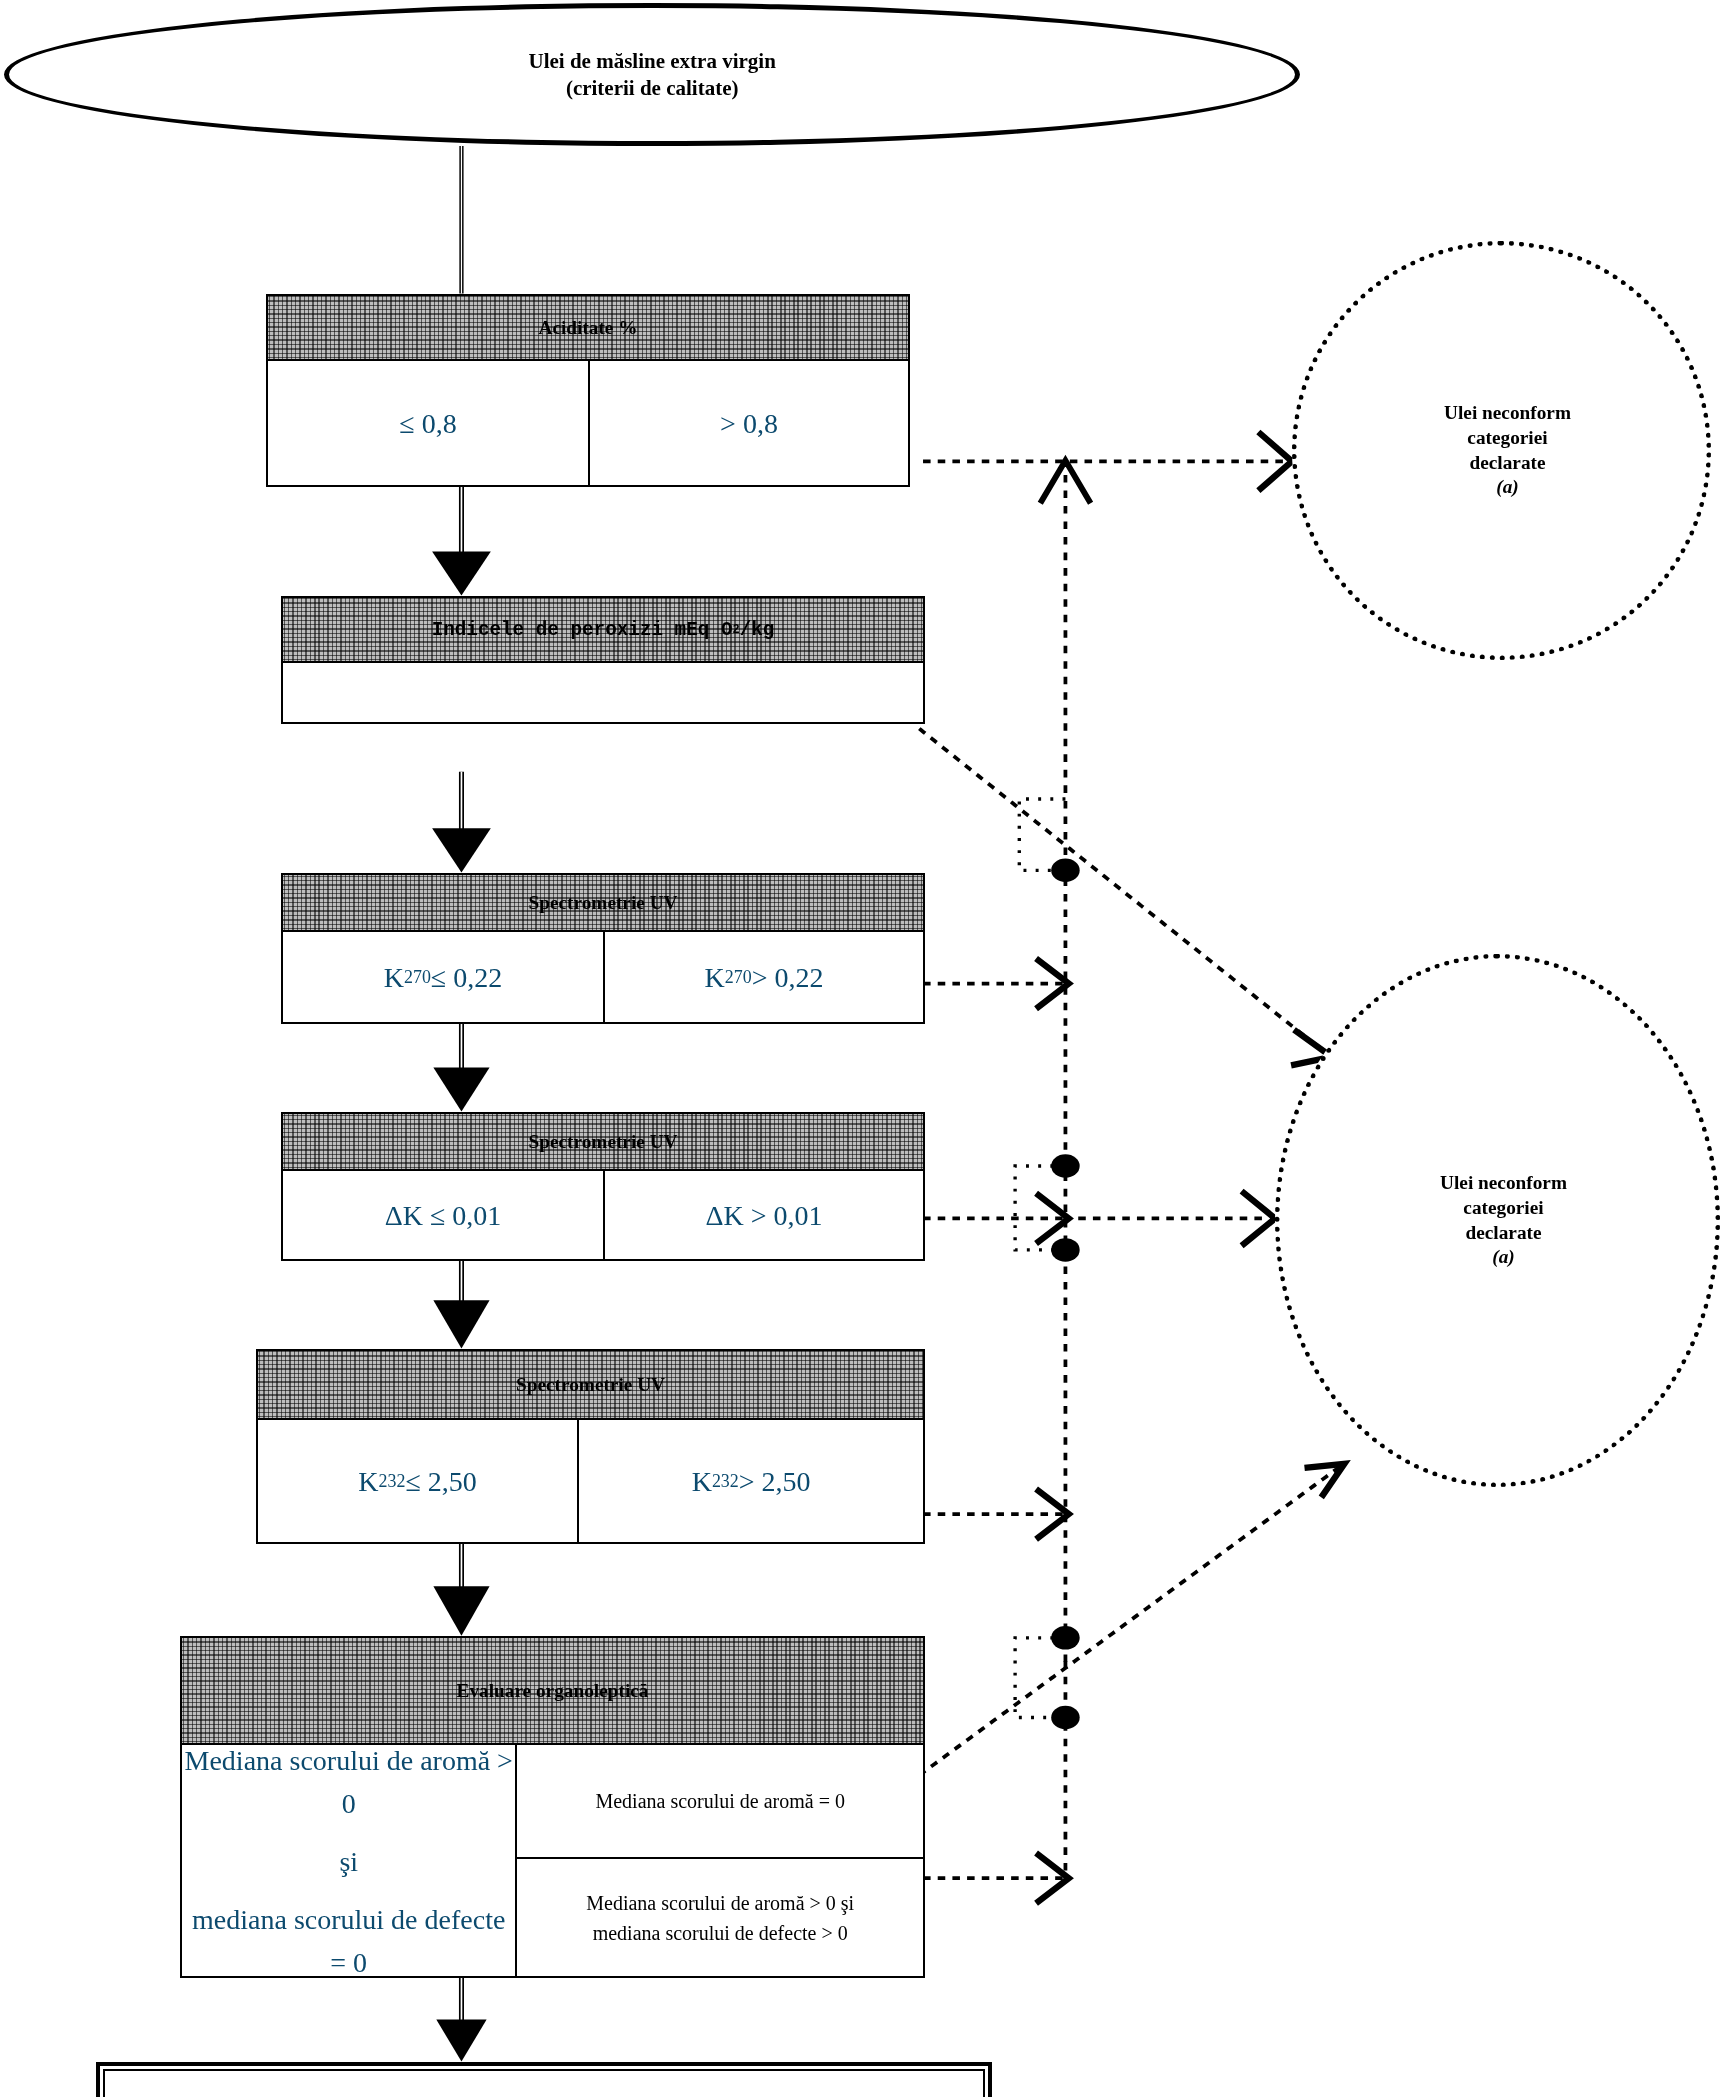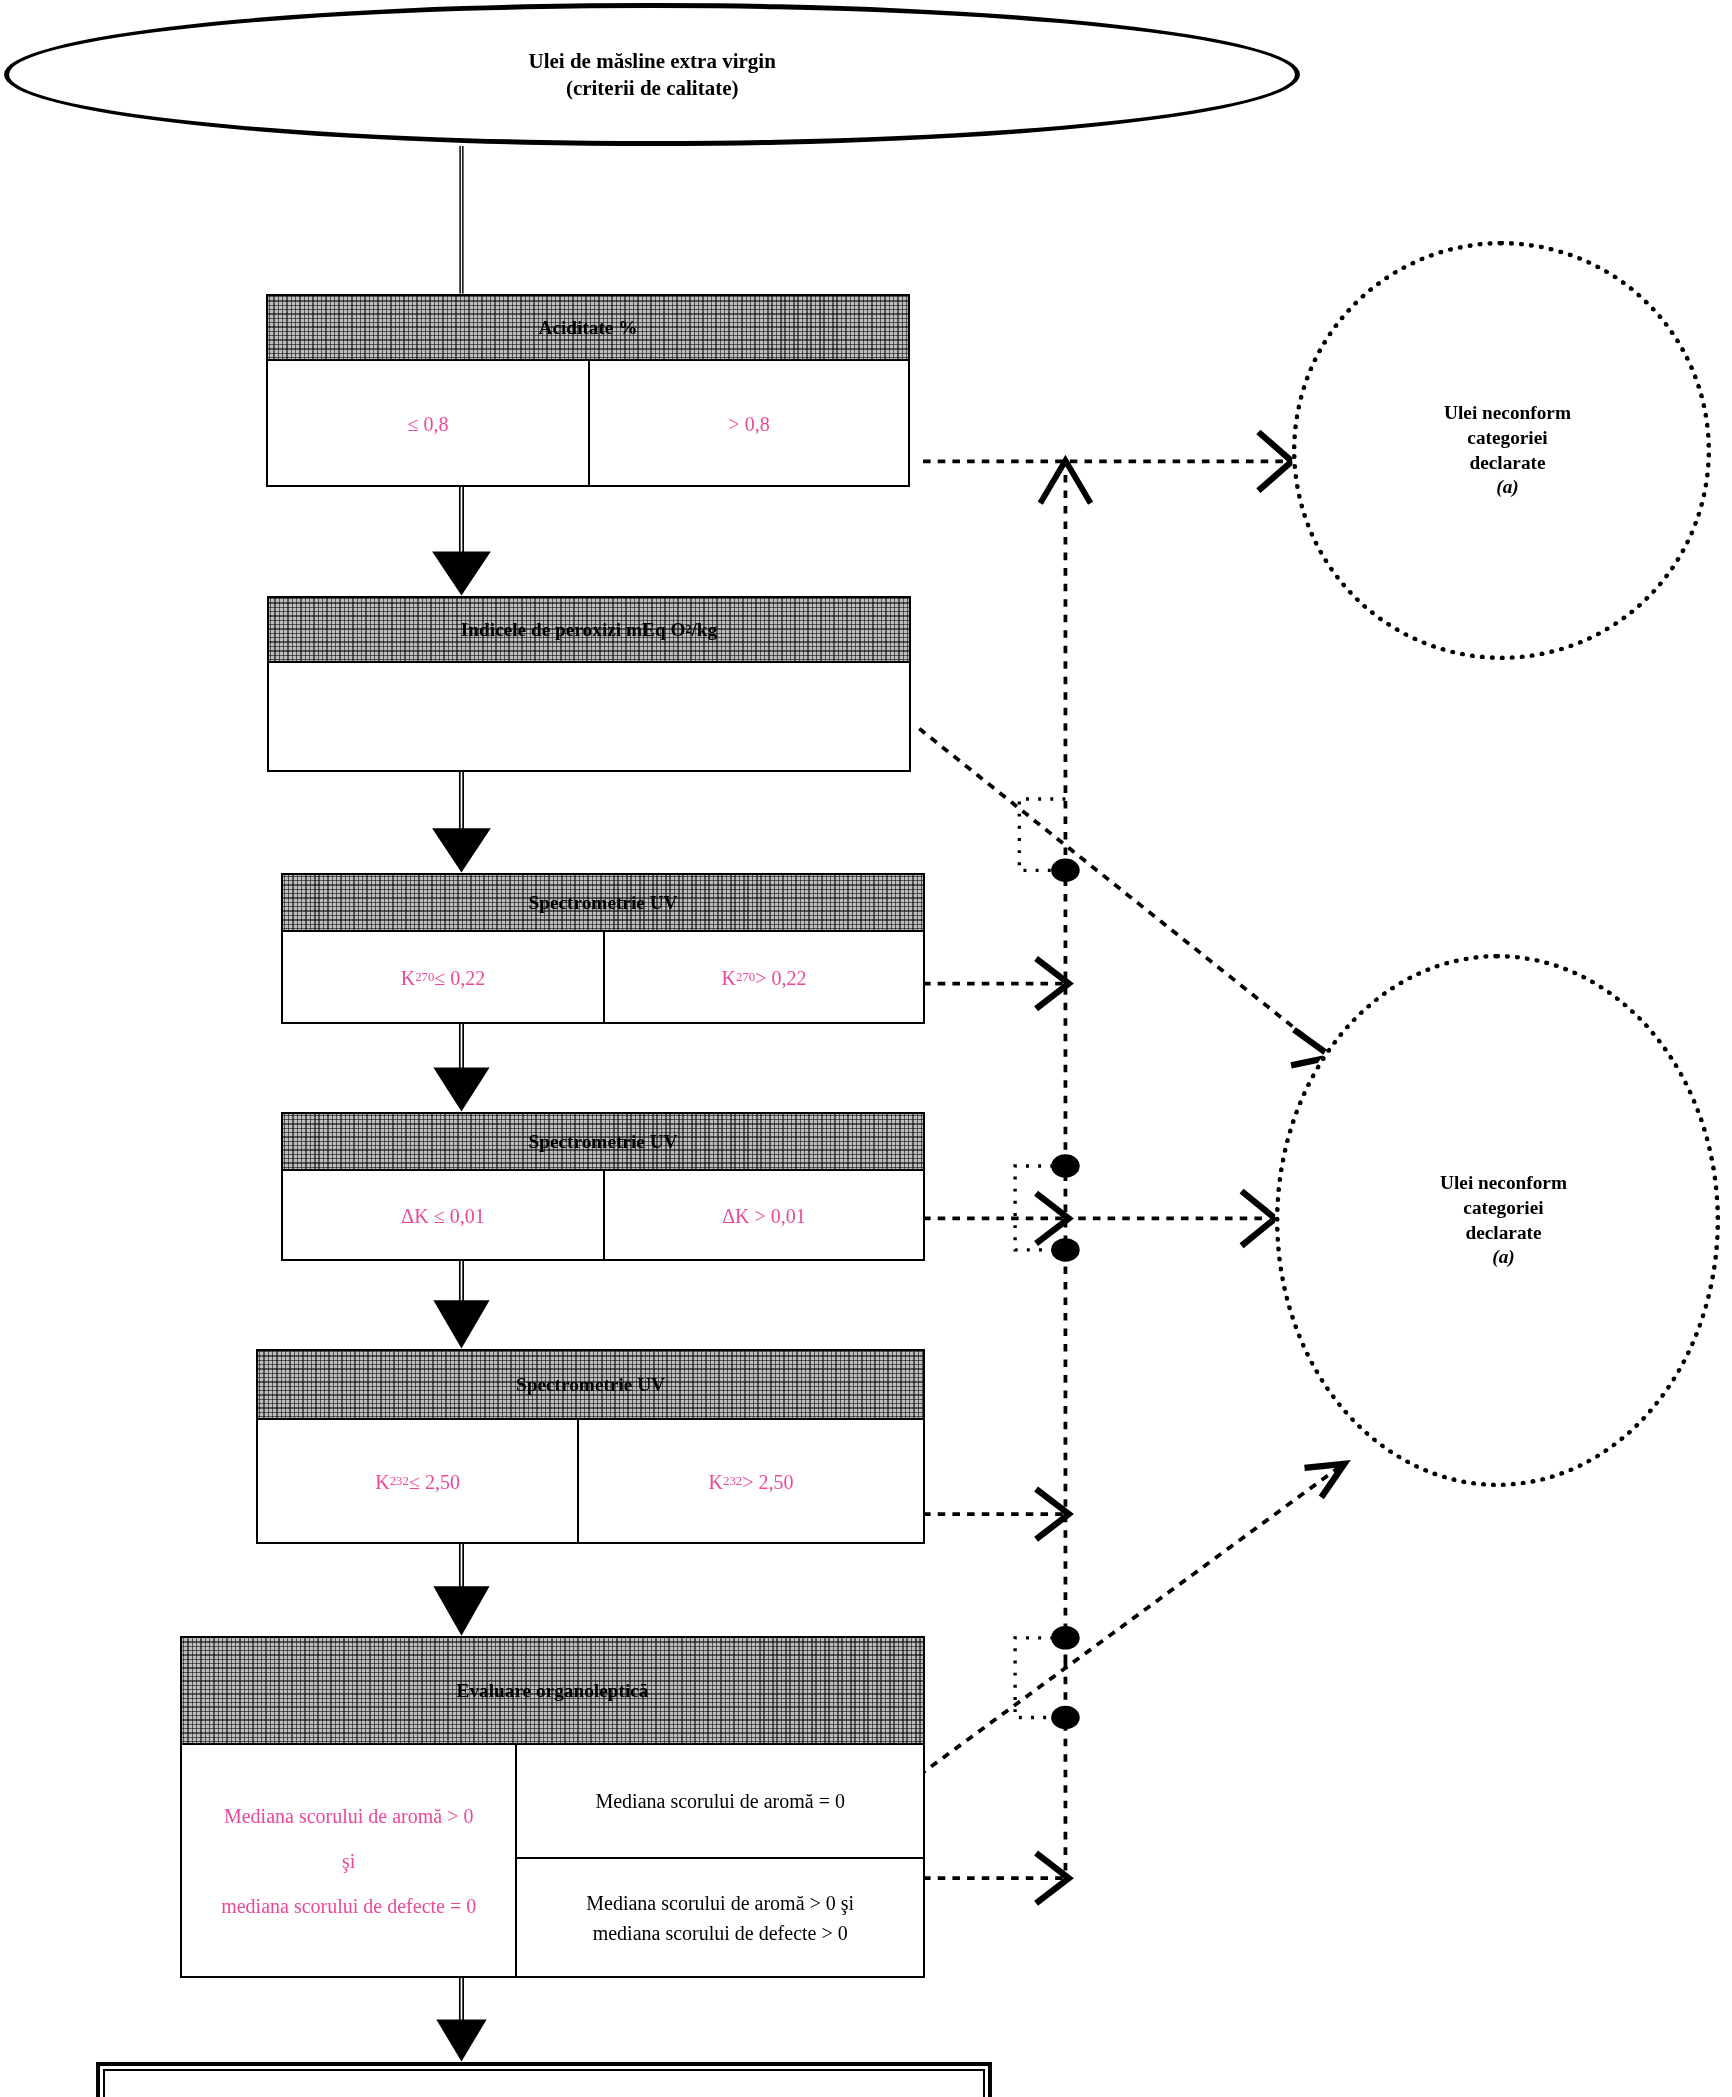--- a/index.html
+++ b/index.html
@@ -47,22 +47,22 @@
     display:flex; align-items:center; justify-content:center;
     font-weight:bold;
     font-size:19.3px;
     color:#000;
     box-sizing:border-box;
   }
   .dbox .hdr sub{font-size:.62em;vertical-align:-0.22em;}
   .dbox .body{display:flex;box-sizing:border-box;}
   .dbox .cell{
     display:flex;align-items:center;justify-content:center;
-    font-size:20px;
-    color:#ec4899;
+    font-size:28px;
+    color:#0c4a6e;
     box-sizing:border-box;
     text-align:center;
     line-height:1.55;
   }
   .dbox .cell sub{font-size:.64em;vertical-align:-0.25em;text-align:right;}
   .cell.split{border-left:2.1px solid #000;}
   .rightstack{display:flex;flex-direction:column;border-left:2.1px solid #000;box-sizing:border-box;}
   .rightstack .sub{
     display:flex;align-items:center;justify-content:center;
     text-align:center;font-size:20px;line-height:1.5;color:#000;box-sizing:border-box;
@@ -219,21 +219,21 @@
   </div>
 
   <div class="dbox" style="left:266px;top:294px;width:644px;height:193px;">
     <div class="hdr" style="height:65px;">Aciditate %</div>
     <div class="body" style="height:126px;">
       <div class="cell" style="width:50%;">≤ 0,8</div>
       <div class="cell split" style="width:50%;">&gt; 0,8</div>
     </div>
   </div>
 
-  <div class="dbox" style="left:267px;top:596px;width:644px;height:176px;">
+  <div class="dbox" style="left:281px;top:596px;width:644px;height:128px;font-family:Liberation Mono, monospace;">
     <div class="hdr" style="height:65px;">
       <span>Indicele de peroxizi mEq O</span>
         <sub>2</sub>
         <span>/kg</span>
     </div>
   </div>
 
   <div class="dbox" style="left:281px;top:873px;width:644px;height:151px;">
     <div class="hdr" style="height:57px;">Spectrometrie UV</div>
     <div class="body" style="height:92px;">

